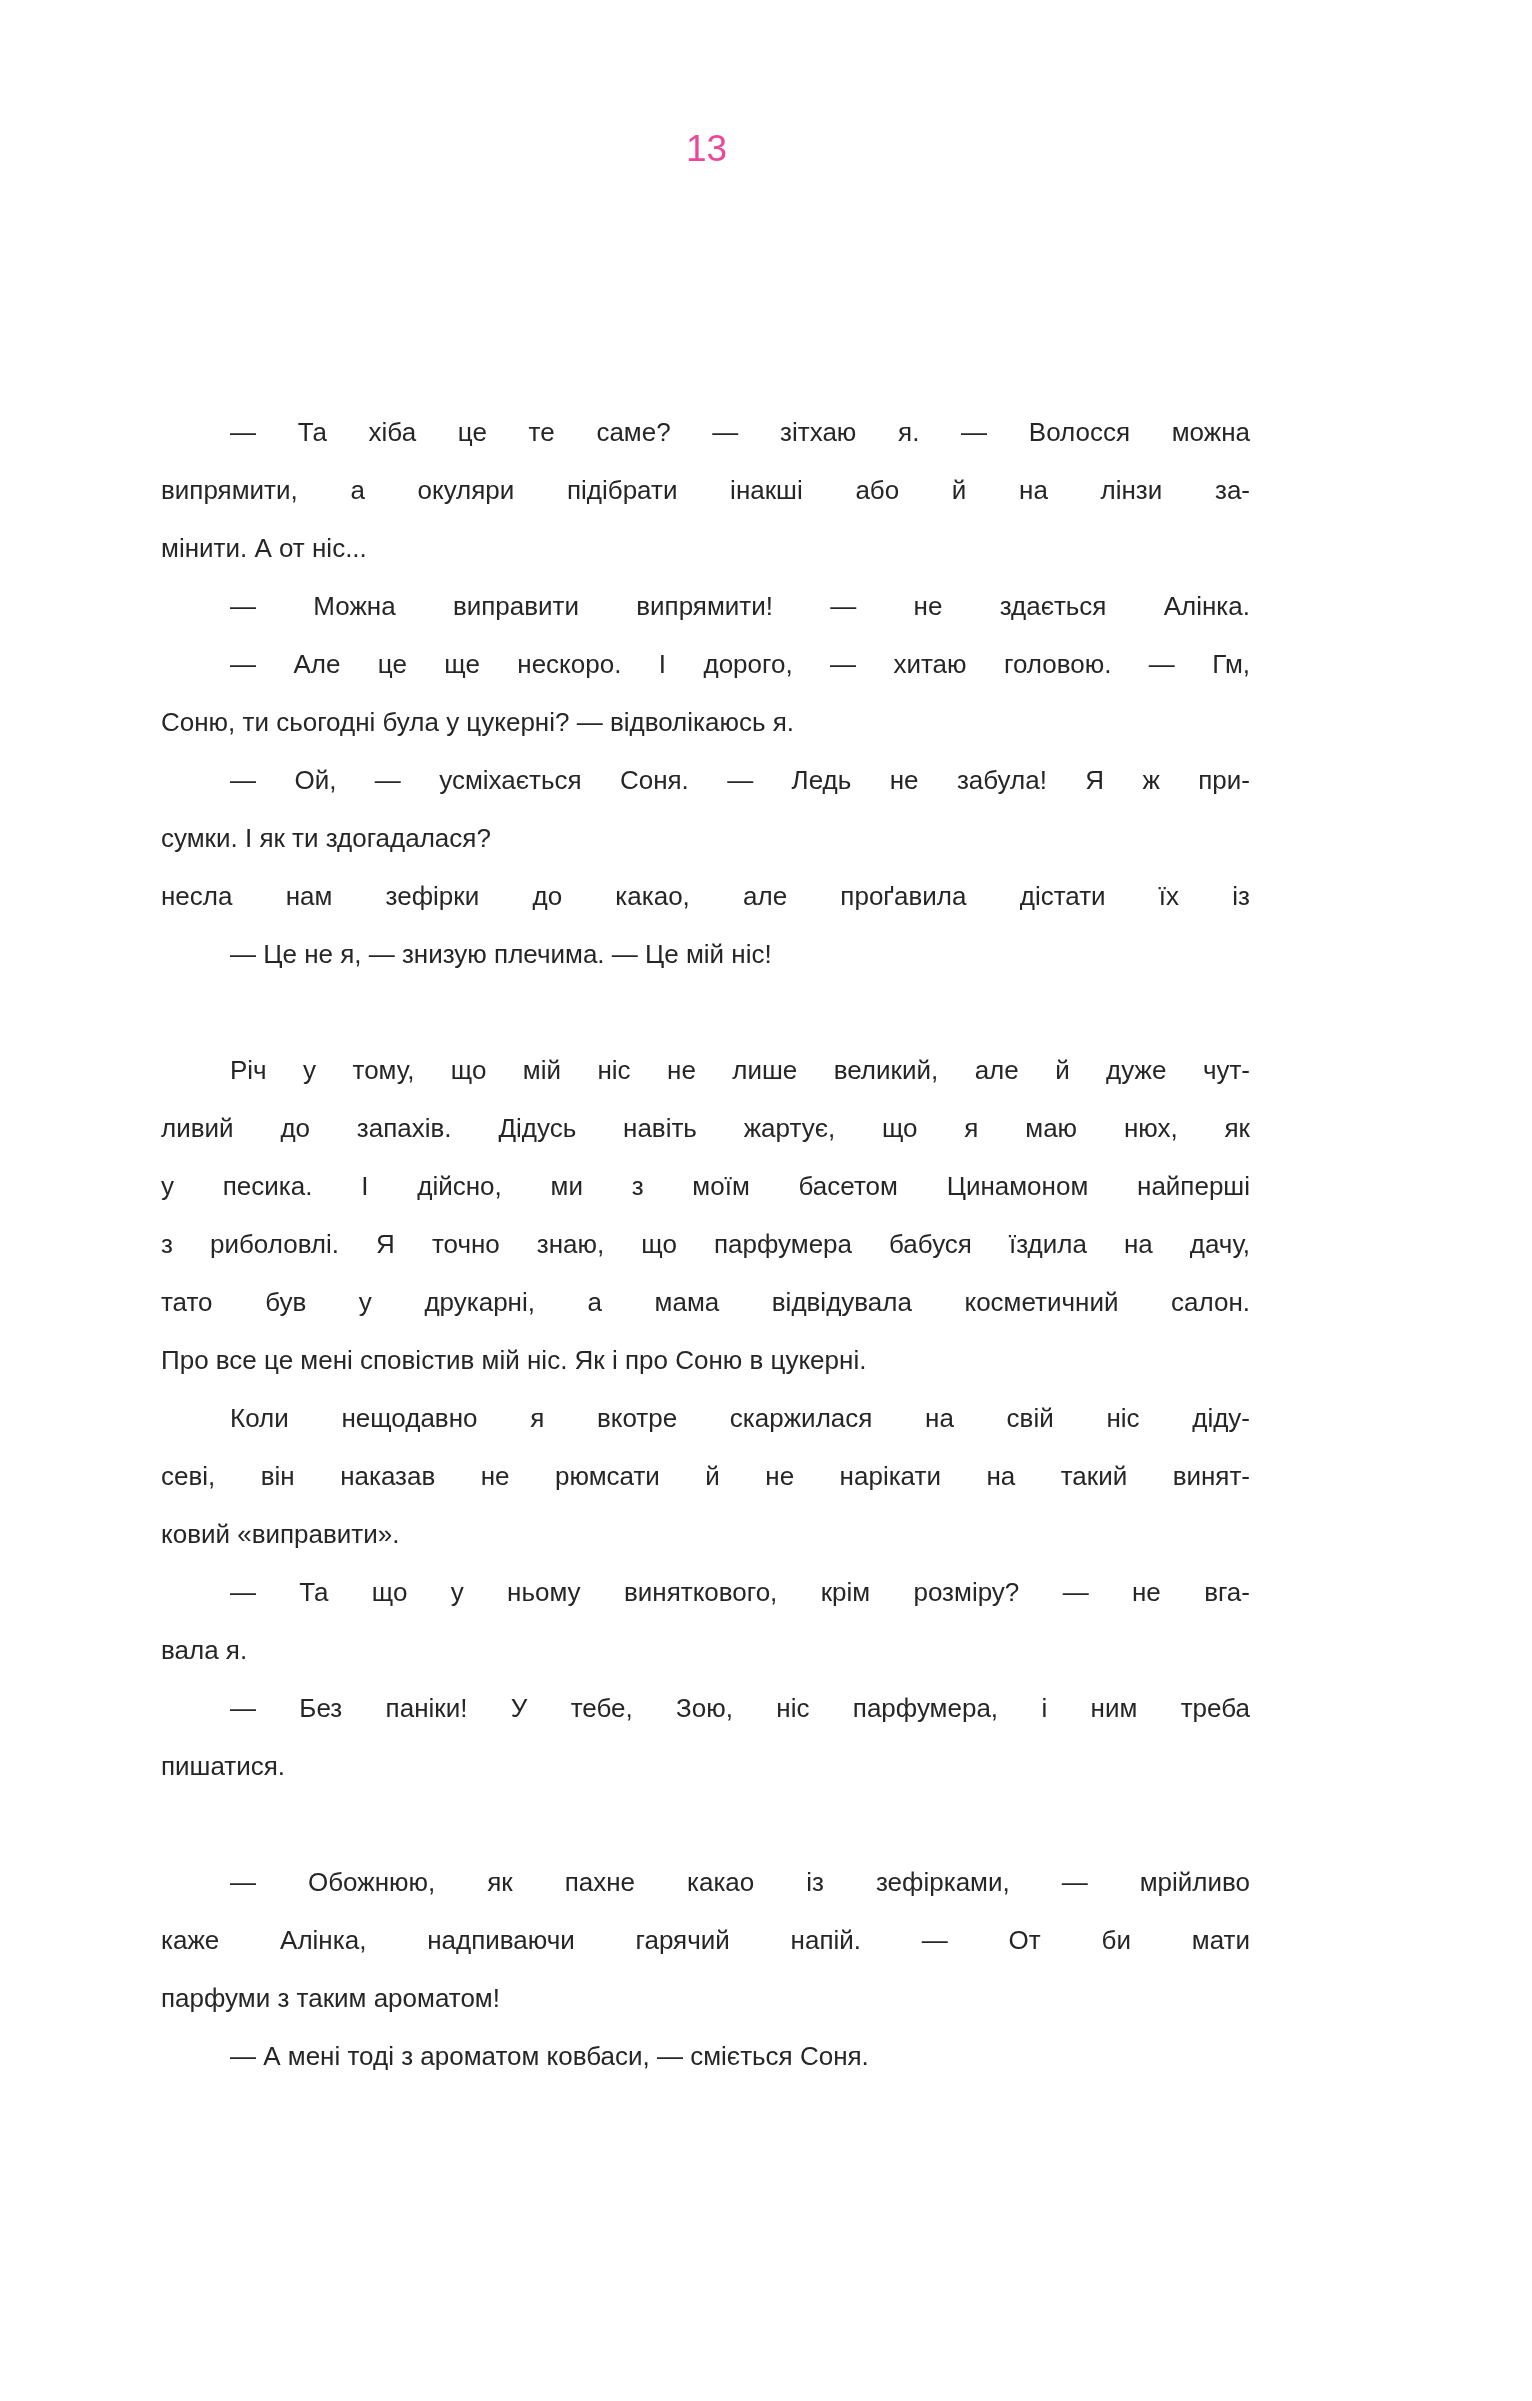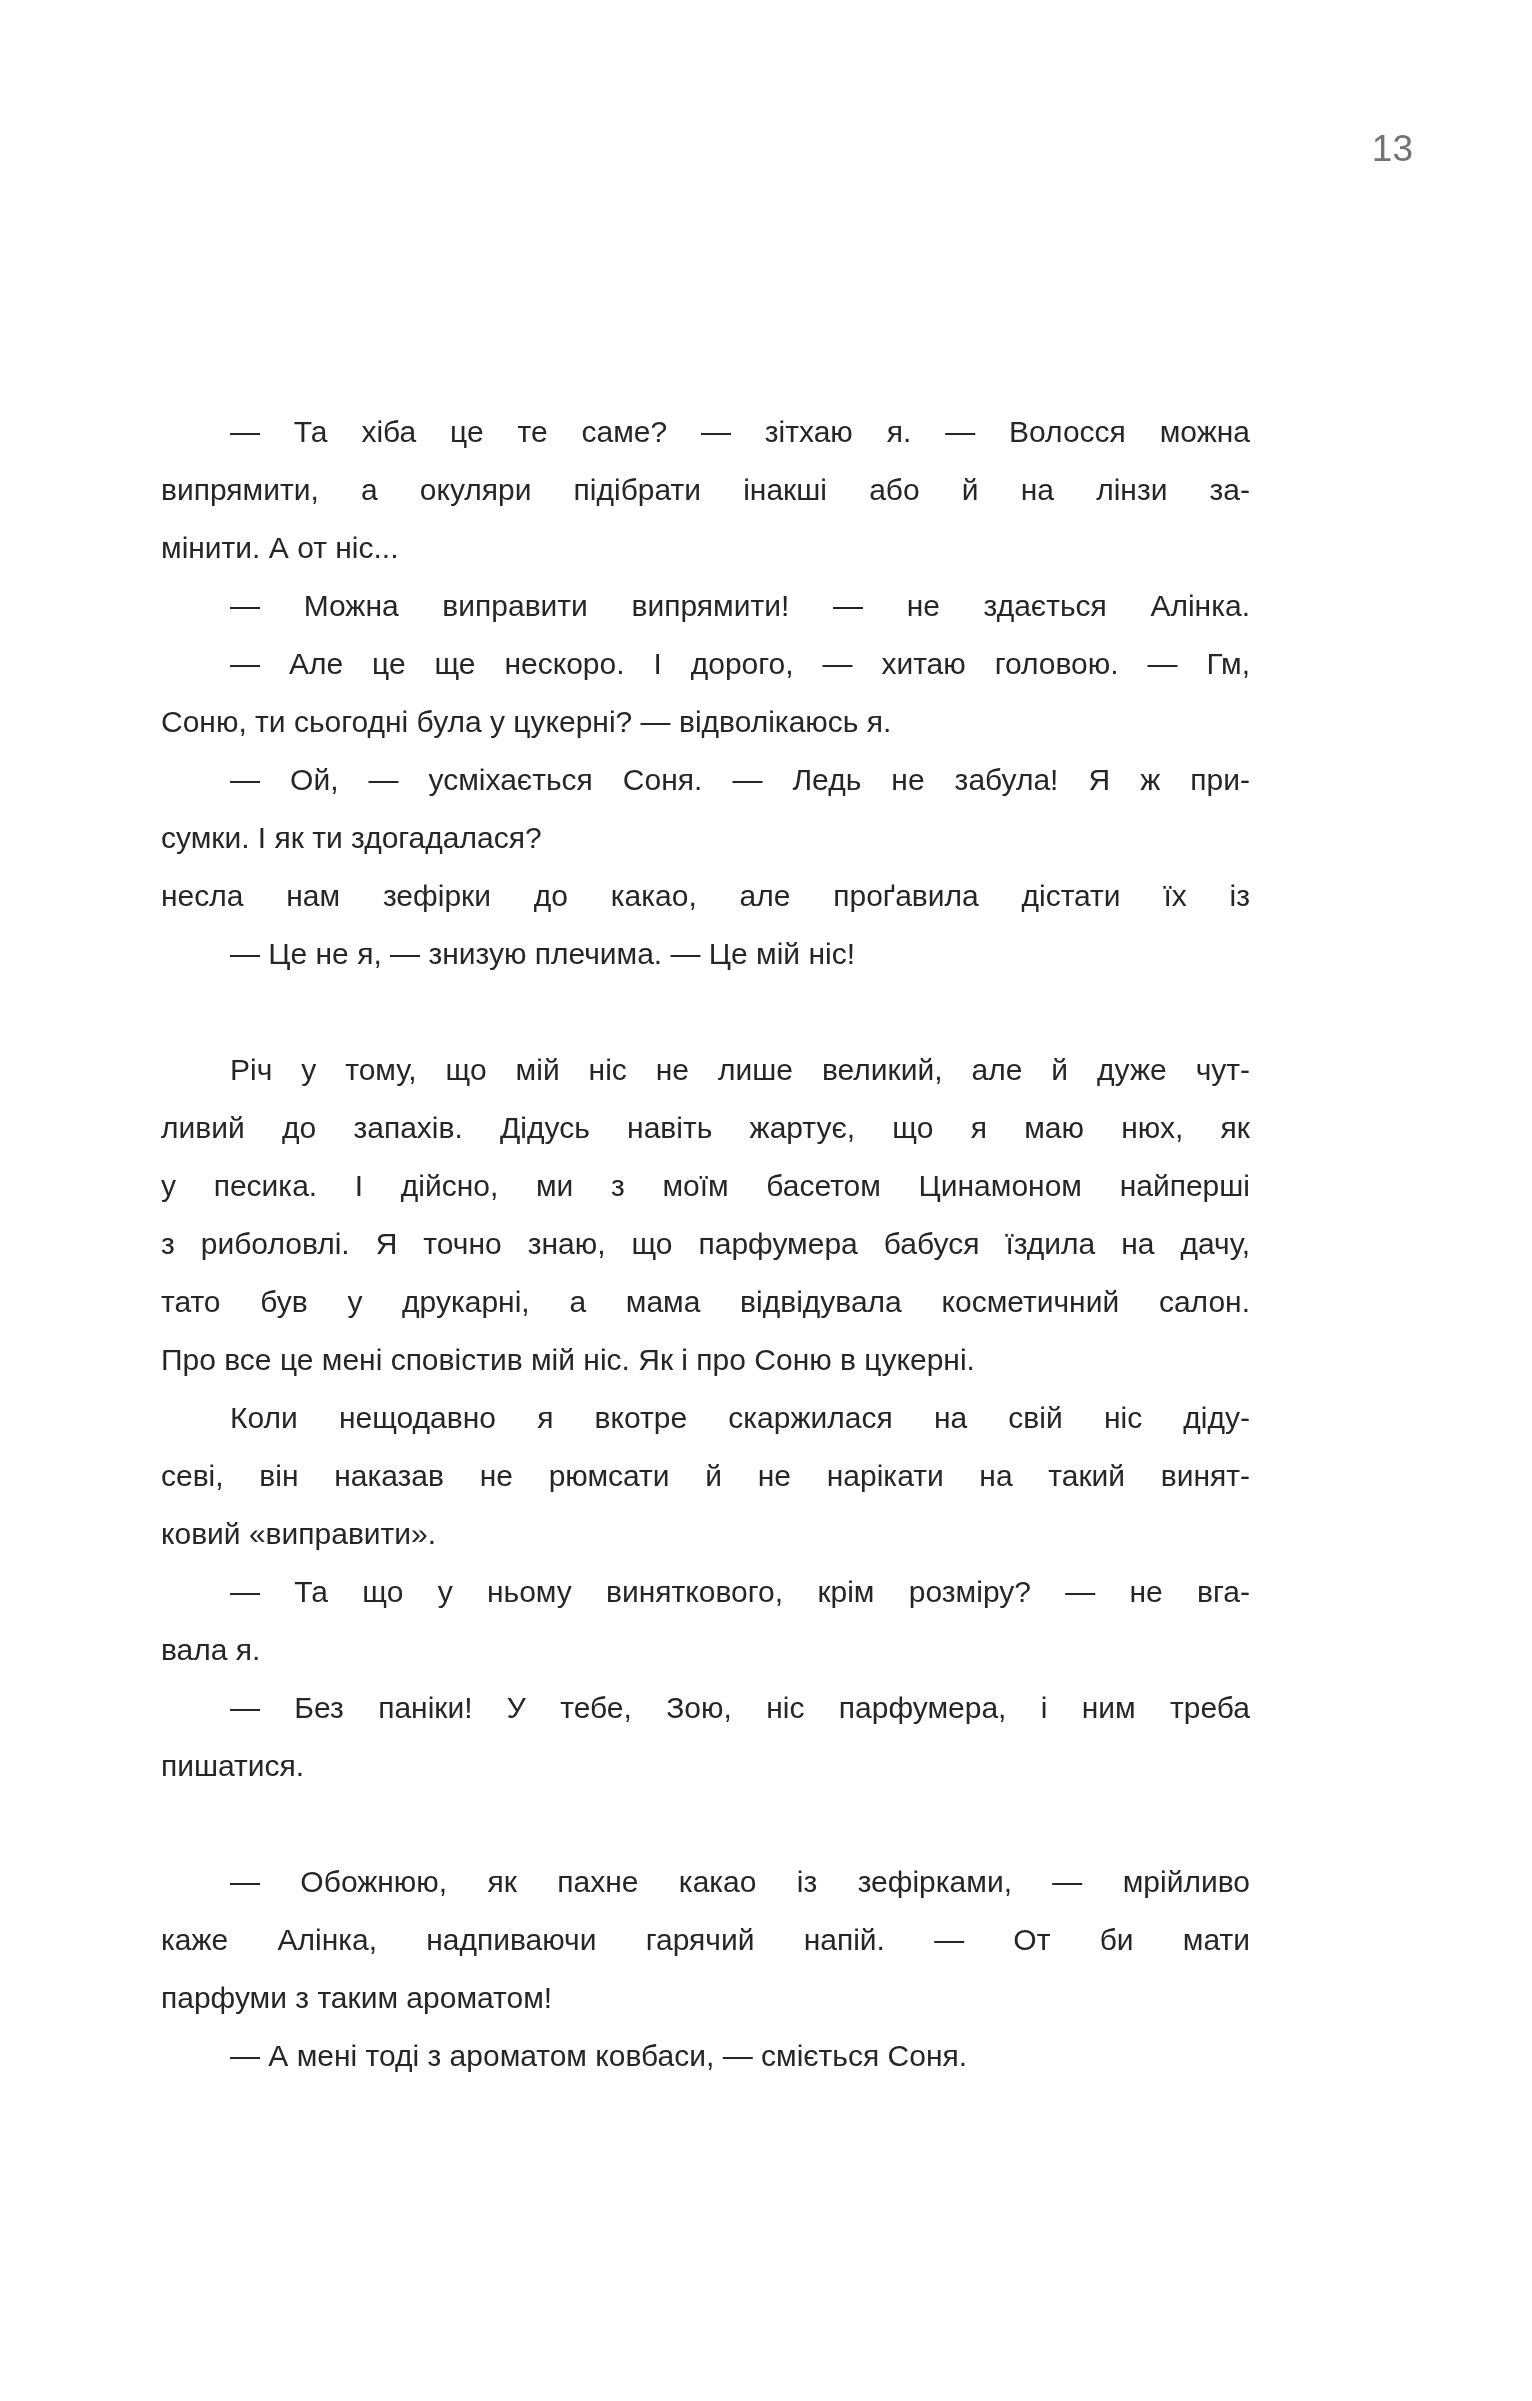--- a/index.html
+++ b/index.html
@@ -13,32 +13,32 @@
       position: relative;
       overflow: hidden;
       font-family: "Liberation Sans", "DejaVu Sans", sans-serif;
       color: #262626;
     }
     .page-number {
       position: absolute;
       top: 128px;
       left: 0;
       width: 1413px;
-      text-align: right;
+      text-align: center;
       font-size: 37px;
-      color: #737373;
+      color: #ec4899;
       font-weight: normal;
       letter-spacing: 0px;
     }
     .text-block {
       position: absolute;
       top: 403px;
       left: 161px;
       width: 1089px;
-      font-size: 30px;
+      font-size: 26px;
       line-height: 58px;
     }
     .line {
       display: block;
       height: 58px;
       white-space: nowrap;
       text-align: justify;
       text-align-last: justify;
       overflow: hidden;
     }

